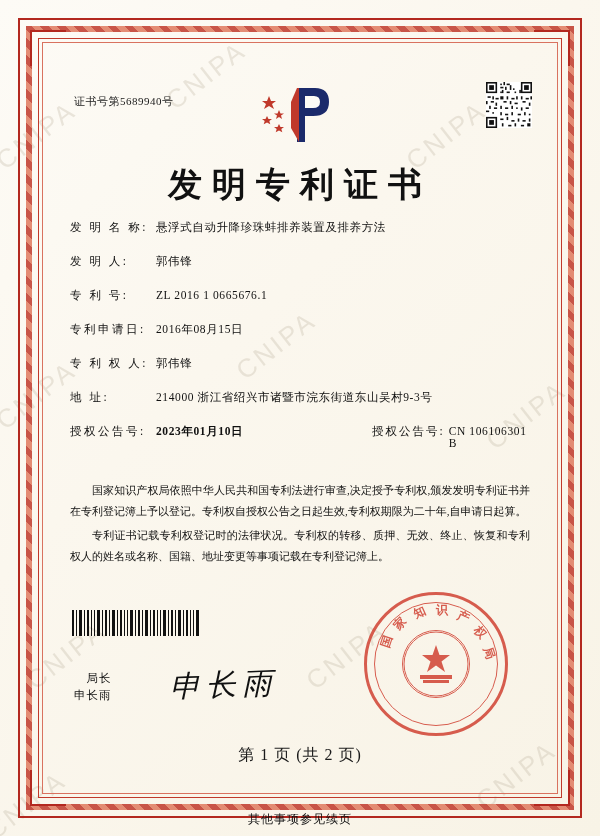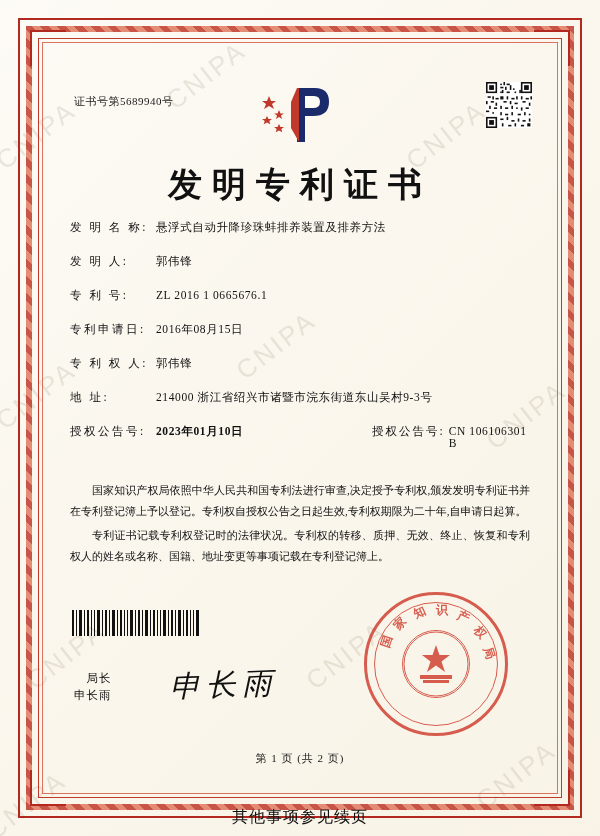--- a/index.html
+++ b/index.html
@@ -262,31 +262,31 @@
     left: 50%;
     top: 50%;
     transform-origin: 0 0;
   }
 
   .page-number {
     position: absolute;
     left: 0; right: 0;
     bottom: 18px;
     text-align: center;
-    font-size: 11px;
+    font-size: 16px;
     color: #1a1a1a;
     letter-spacing: 1px;
   }
 
   .footer-note {
     position: absolute;
     left: 0; right: 0;
     bottom: 8px;
     text-align: center;
-    font-size: 16px;
+    font-size: 12px;
     color: #111;
     letter-spacing: 1px;
     z-index: 6;
     margin-top: 37px;
   }
 </style>
 </head>
 <body>
 
 <div class="page">

